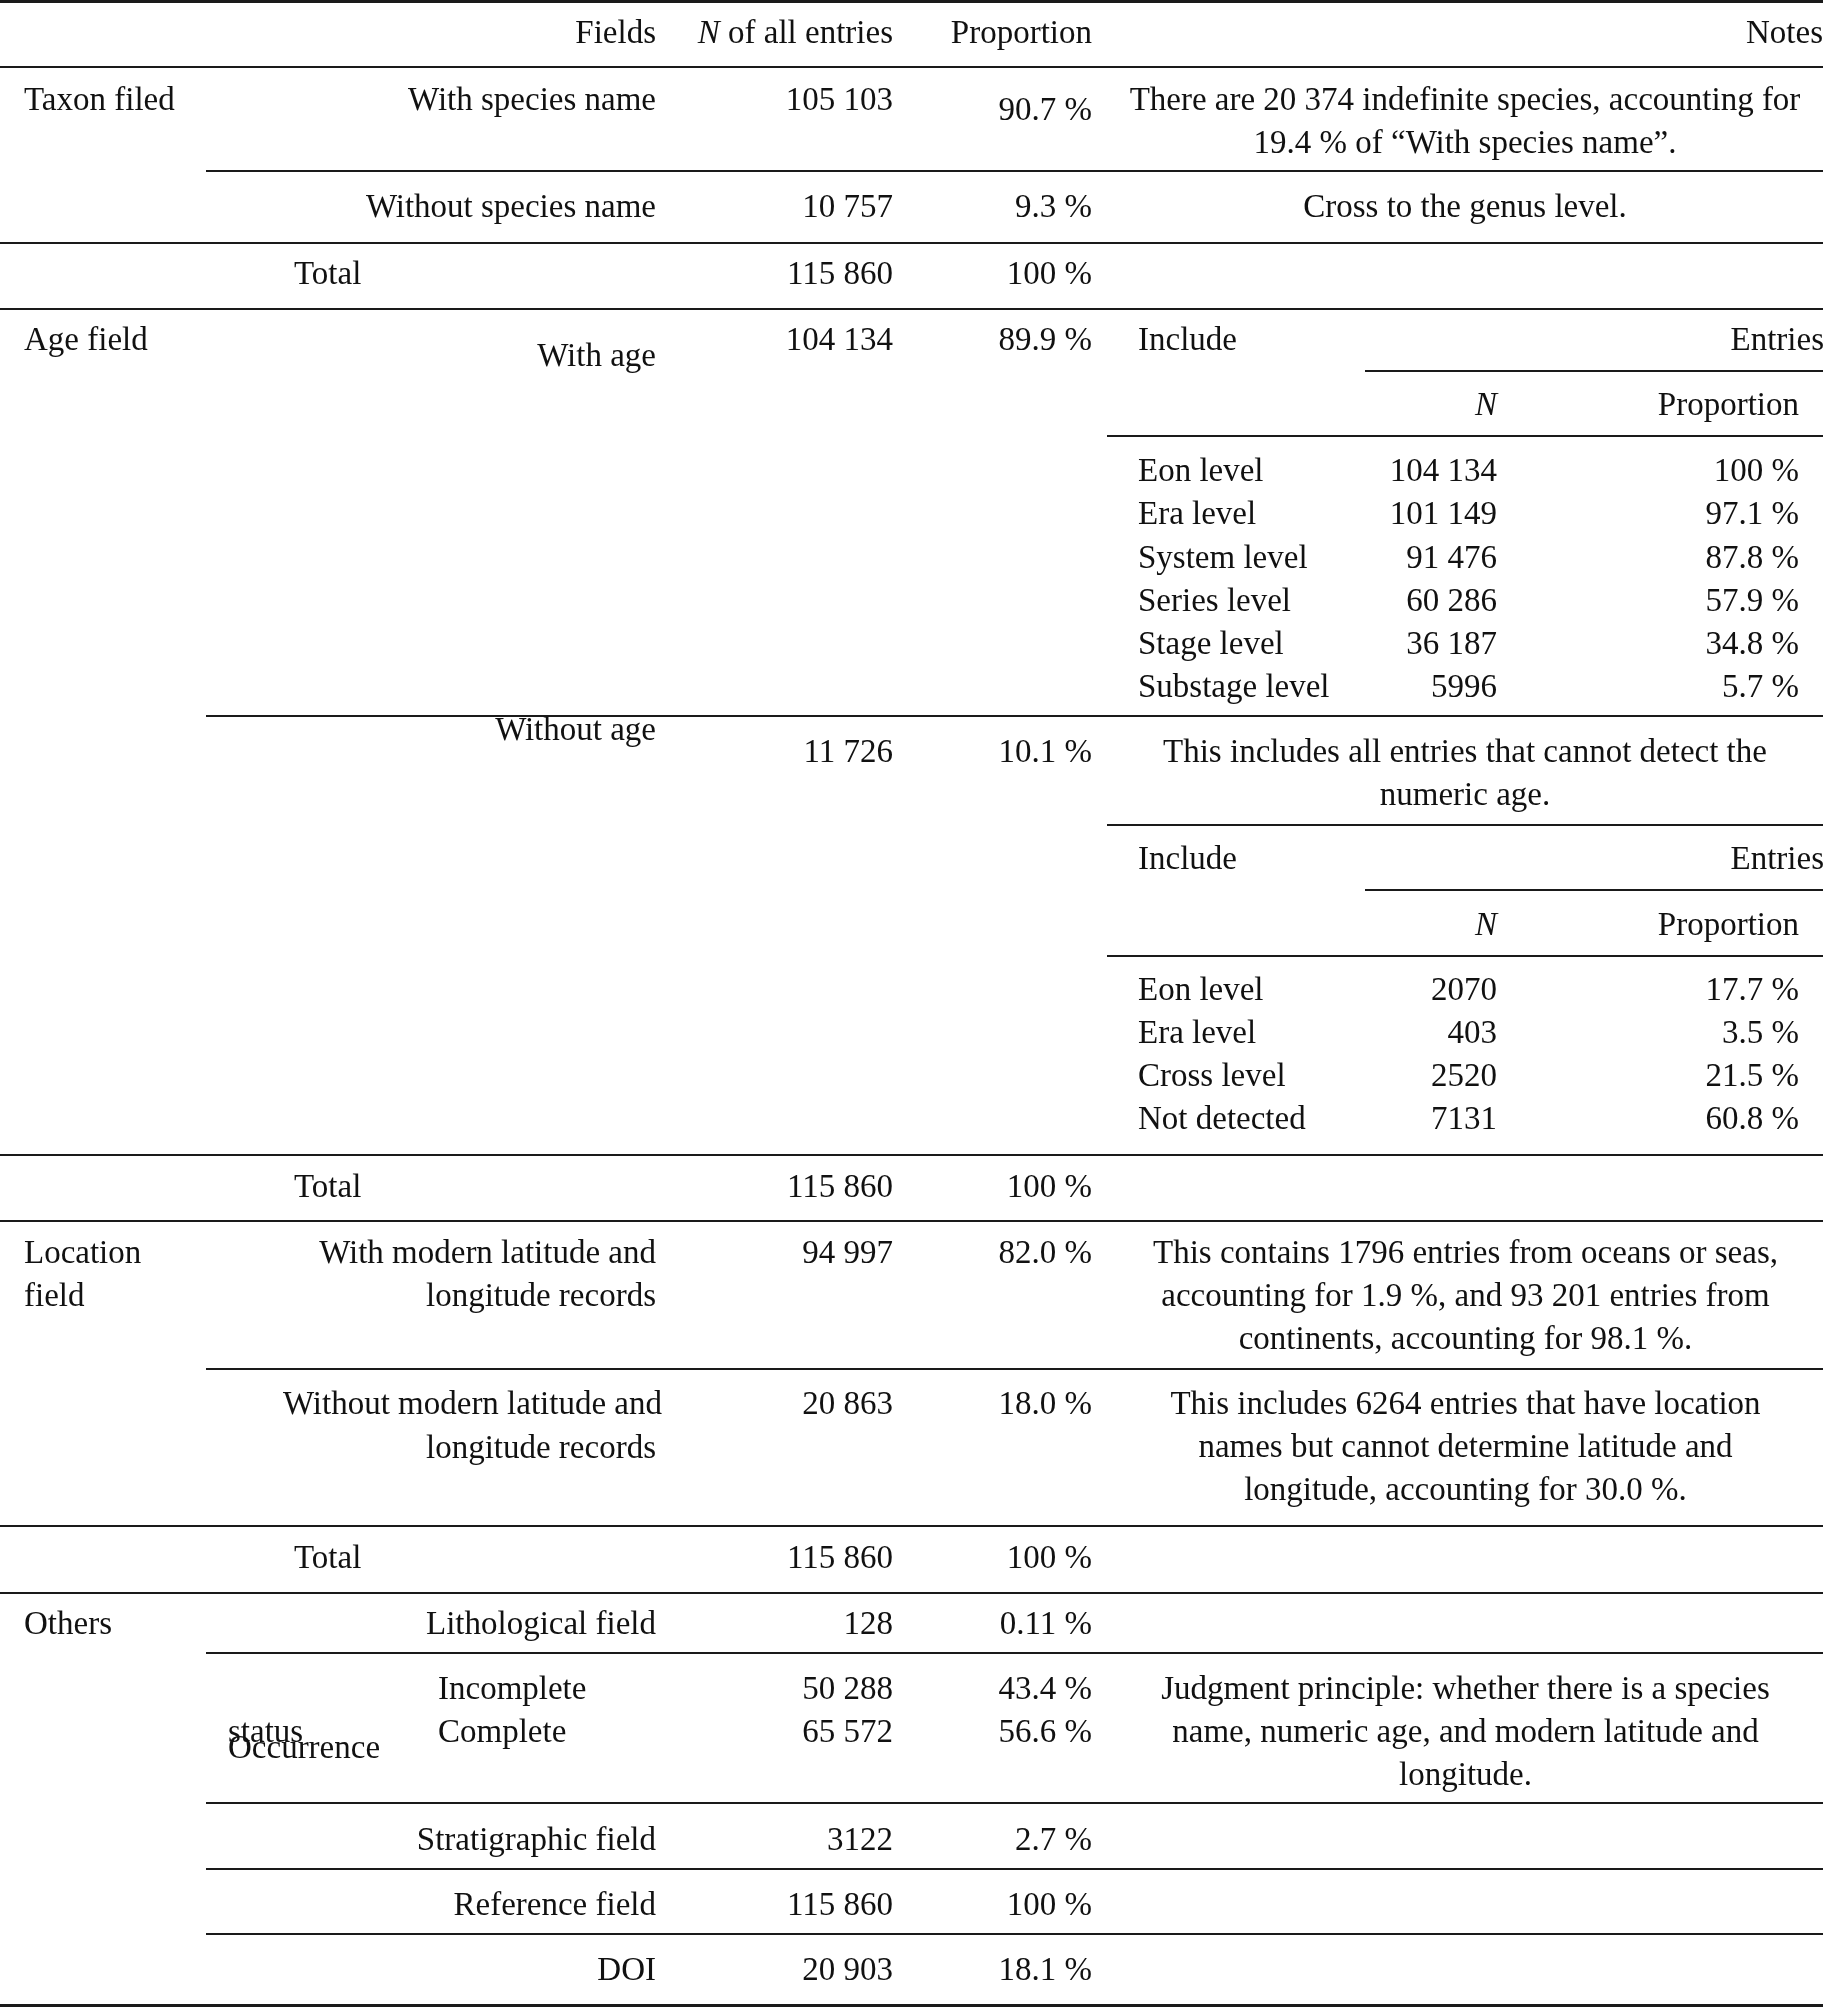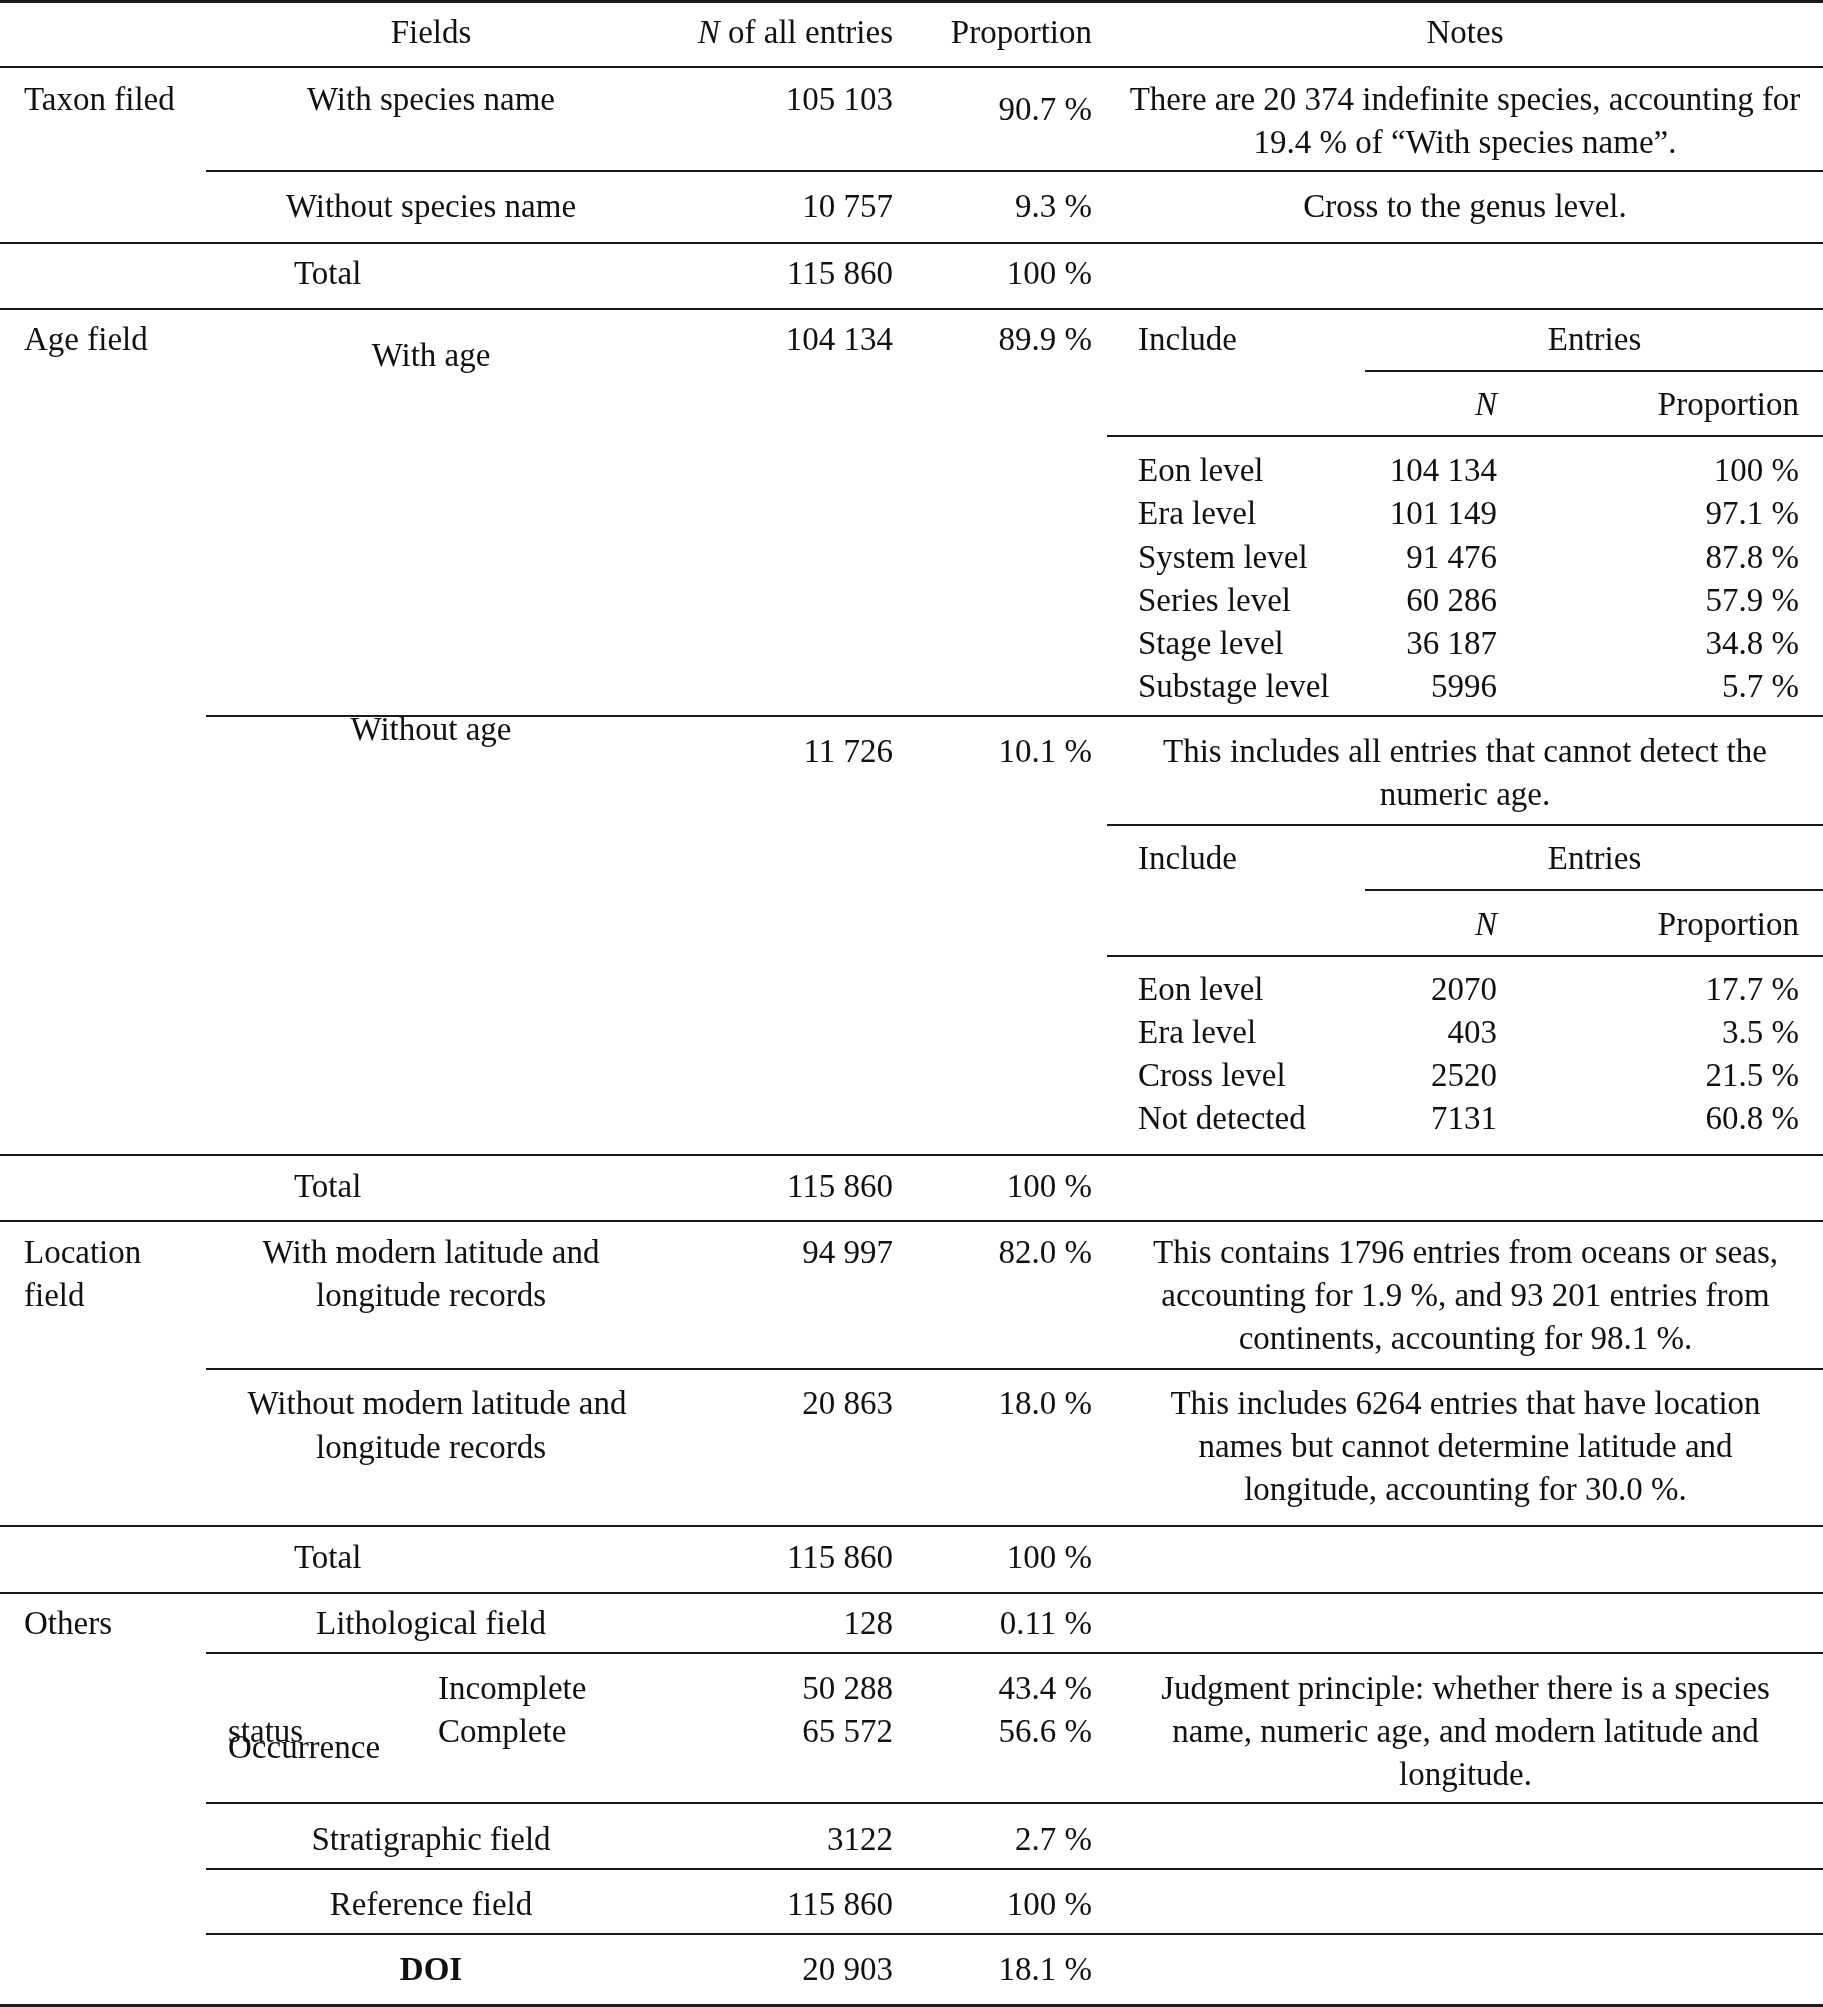--- a/index.html
+++ b/index.html
@@ -3,21 +3,21 @@
 <meta charset="utf-8">
 <style>
   html, body { margin: 0; padding: 0; background: #ffffff; }
   body {
     width: 1824px; height: 2008px; position: relative; overflow: hidden;
     font-family: "Liberation Serif", "DejaVu Serif", serif;
     font-size: 33px; color: #111111;
   }
   .t { position: absolute; white-space: nowrap; line-height: 42px; }
   .r { text-align: right; }
-  .c { text-align: center; }
+  .c { text-align: right; }
   .hl { position: absolute; height: 1.8px; background: #1a1a1a; }
   .hl.thick { height: 2.6px; }
   i { font-style: italic; }
   .note { position: absolute; text-align: center; white-space: normal; line-height: 43px; }
 </style>
 </head>
 <body>
 
 <div>
 
@@ -217,20 +217,20 @@
       <div class="t r" style="left:894px;width:198px;top:1818px;">2.7 %</div>
     </div>
 
     <div>
       <div class="t c" style="left:206px;width:450px;top:1883px;">Reference field</div>
       <div class="t r" style="left:655px;width:238px;top:1883px;">115 860</div>
       <div class="t r" style="left:894px;width:198px;top:1883px;">100 %</div>
     </div>
 
     <div>
-      <div class="t c" style="left:206px;width:450px;top:1948px;font-weight:bold;">DOI</div>
+      <div class="t c" style="left:206px;width:450px;top:1948px;">DOI</div>
       <div class="t r" style="left:655px;width:238px;top:1948px;">20 903</div>
       <div class="t r" style="left:894px;width:198px;top:1948px;">18.1 %</div>
     </div>
   </div>
 
 </div>
 
 
 </body></html>

